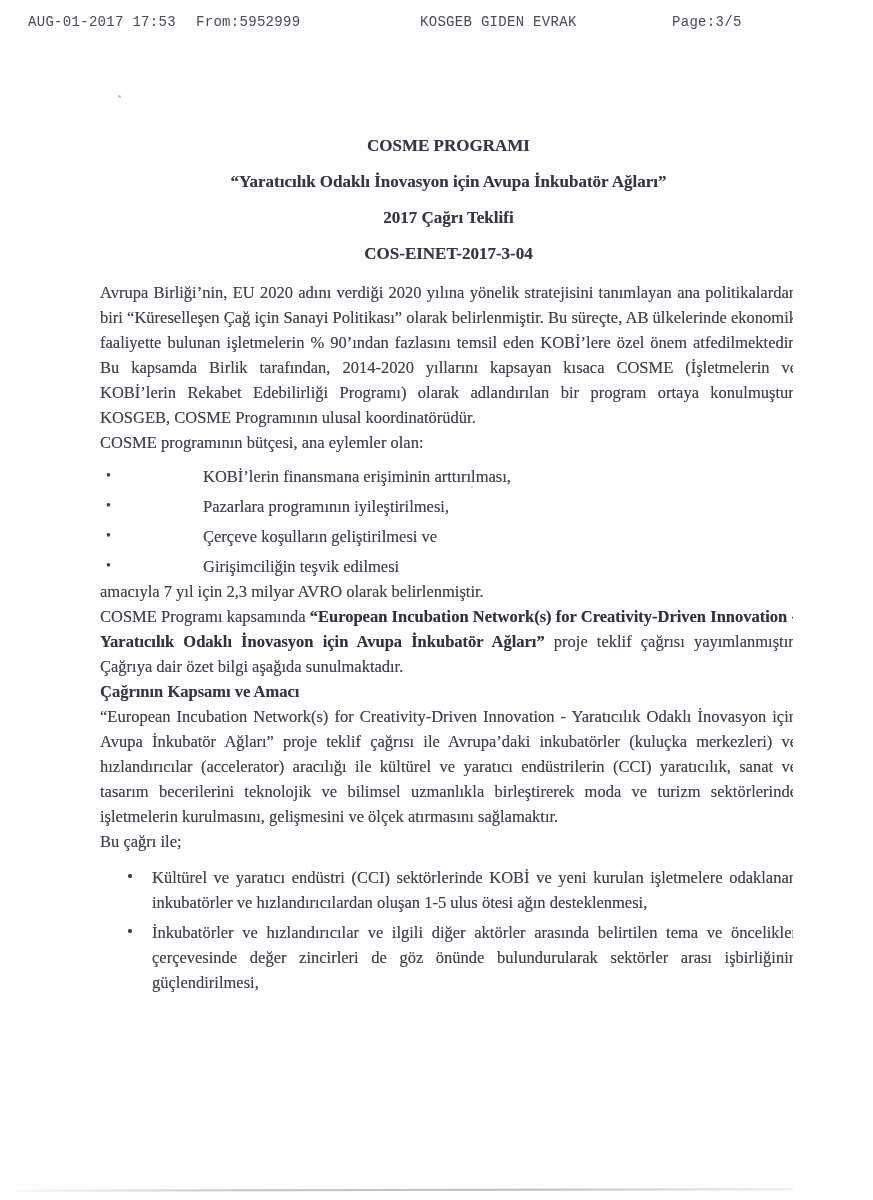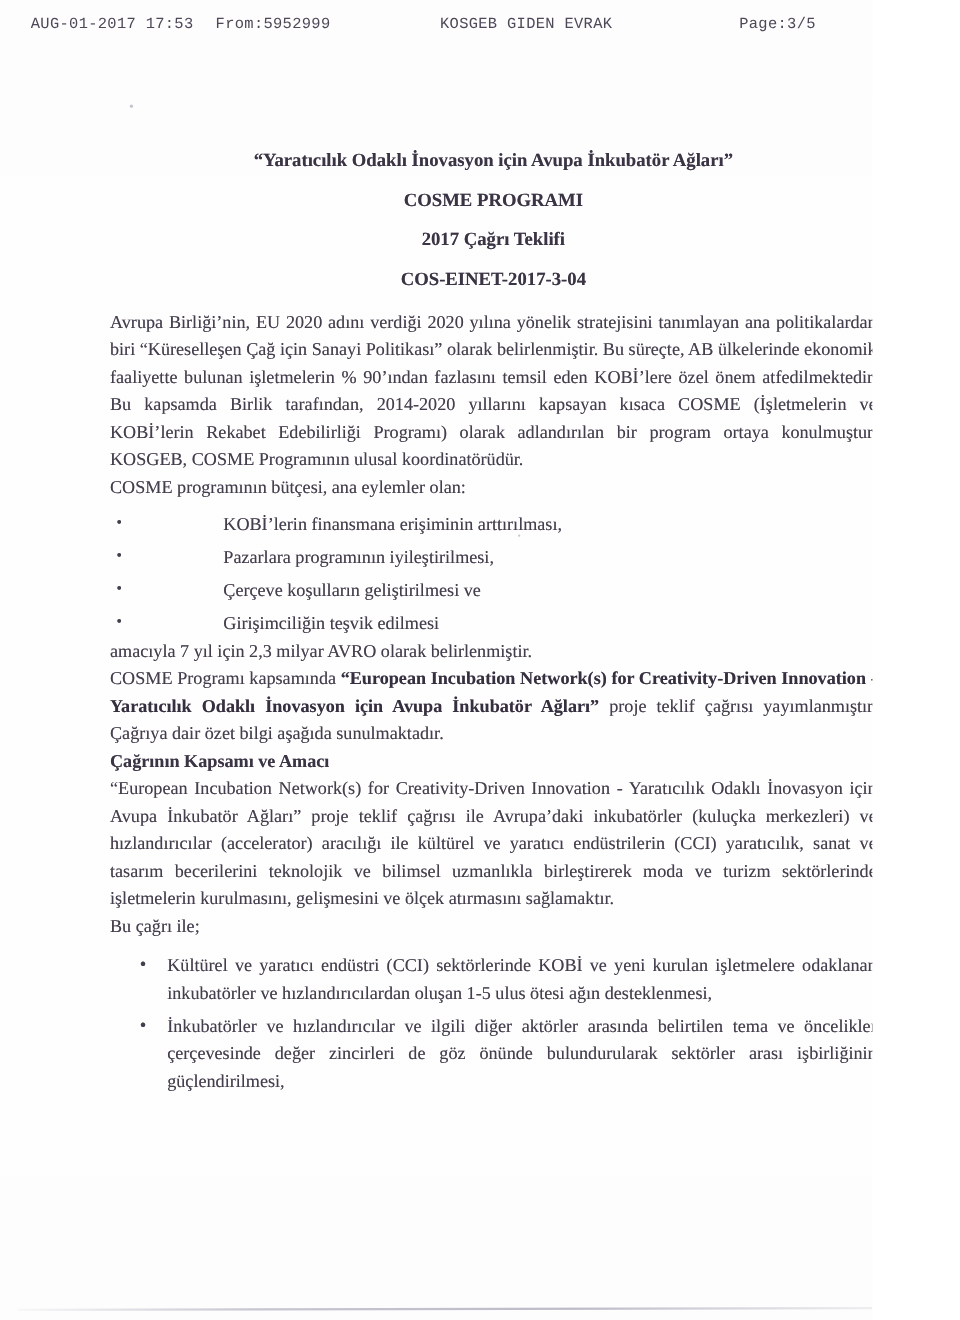--- a/index.html
+++ b/index.html
@@ -26,21 +26,21 @@
     height: 22px;
     font-family: "Liberation Mono", monospace;
     font-size: 14px;
     letter-spacing: 0.3px;
     color: #4e4857;
     white-space: nowrap;
   }
   .fax-header span { position: absolute; top: 0; }
   .fax-datetime { left: 28px; }
   .fax-from     { left: 196px; text-align: right; }
-  .fax-subject  { left: 400px; }
+  .fax-subject  { left: 420px; }
   .fax-page     { left: 672px; }
 
   
   .content {
     position: absolute;
     left: 100px;
     top: 136px;
     width: 697px;
     font-size: 16.5px;
     line-height: 25px;
@@ -125,22 +125,22 @@
 
   <div class="fax-header">
     <span class="fax-datetime">AUG-01-2017 17:53</span>
     <span class="fax-from">From:5952999</span>
     <span class="fax-subject">KOSGEB GIDEN EVRAK</span>
     <span class="fax-page">Page:3/5</span>
   </div>
 
   <div class="content">
 
+    <div class="title-line">COSME PROGRAMI</div>
     <div class="title-line">“Yaratıcılık Odaklı İnovasyon için Avupa İnkubatör Ağları”</div>
-    <div class="title-line">COSME PROGRAMI</div>
     <div class="title-line">2017 Çağrı Teklifi</div>
     <div class="title-line">COS-EINET-2017-3-04</div>
 
     <p class="p-intro">Avrupa Birliği’nin, EU 2020 adını verdiği 2020 yılına yönelik stratejisini tanımlayan ana politikalardan biri “Küreselleşen Çağ için Sanayi Politikası” olarak belirlenmiştir. Bu süreçte, AB ülkelerinde ekonomik faaliyette bulunan işletmelerin % 90’ından fazlasını temsil eden KOBİ’lere özel önem atfedilmektedir. Bu kapsamda Birlik tarafından, 2014-2020 yıllarını kapsayan kısaca COSME (İşletmelerin ve KOBİ’lerin Rekabet Edebilirliği Programı) olarak adlandırılan bir program ortaya konulmuştur. KOSGEB, COSME Programının ulusal koordinatörüdür.</p>
 
     <p class="p-budget">COSME programının bütçesi, ana eylemler olan:</p>
 
     <ul class="action-list">
       <li>
         <span class="marker">•</span>

